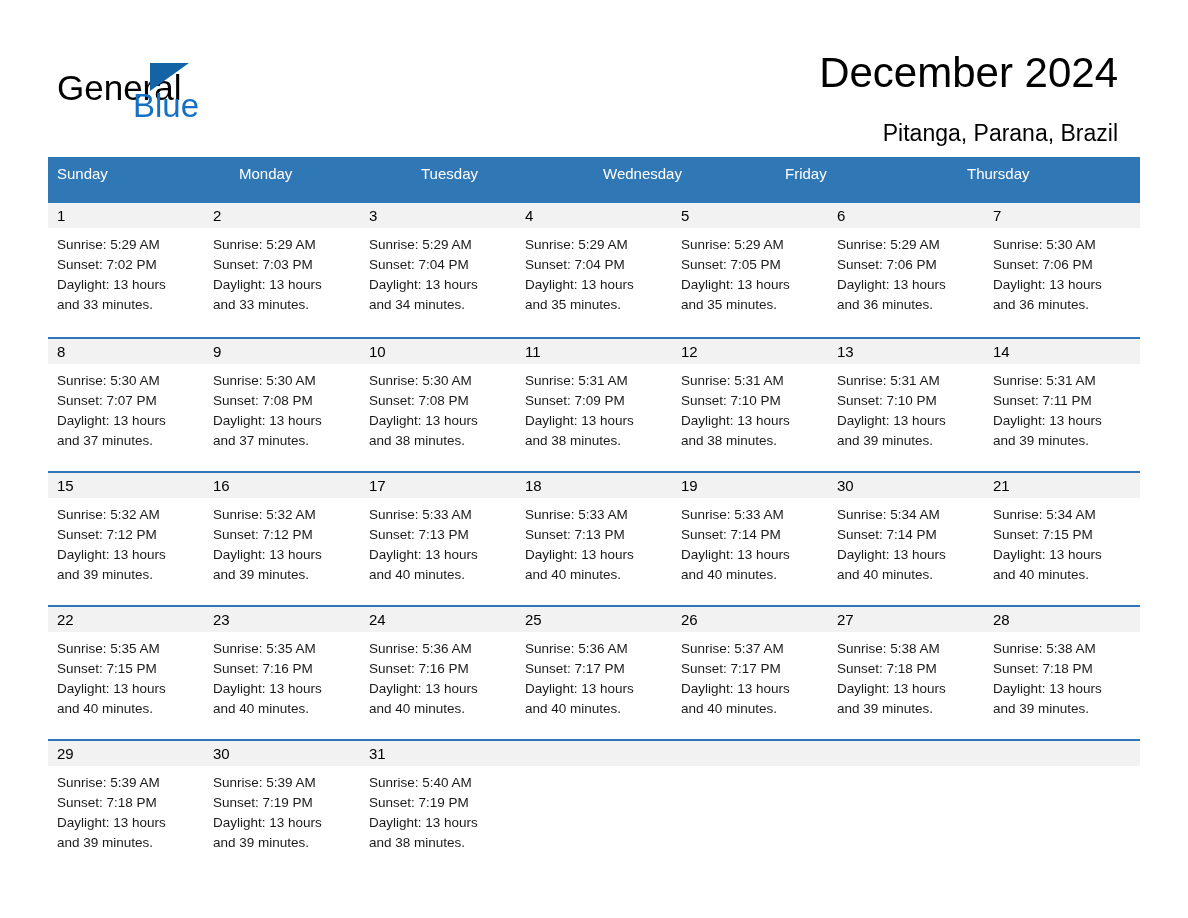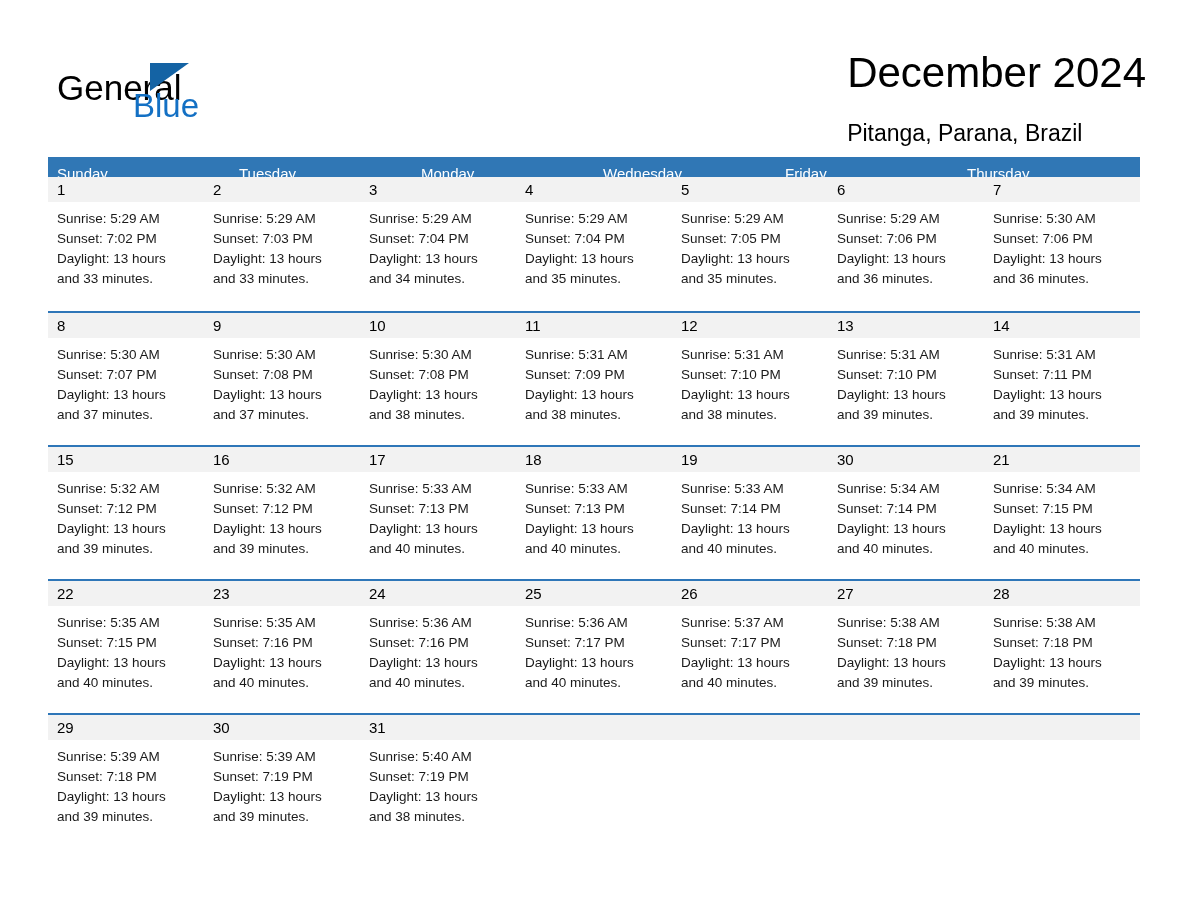--- a/index.html
+++ b/index.html
@@ -60,23 +60,23 @@
     left: 76px;
     top: 34px;
     font-size: 33px;
     line-height: 38px;
     color: #1370c4;
     font-weight: 400;
   }
 
   .title-block {
     position: absolute;
-    right: 42px;
+    right: 70px;
     top: 48px;
-    text-align: left;
+    text-align: right;
   }
   .month-title {
     font-size: 42px;
     line-height: 50px;
     font-weight: 400;
     color: #000000;
     white-space: nowrap;
   }
   .location {
     margin-top: 21px;
@@ -90,21 +90,21 @@
   
   .calendar {
     position: absolute;
     left: 48px;
     top: 157px;
     width: 1092px;
   }
   .weekday-row {
     display: flex;
     background: #3077b5;
-    height: 20px;
+    height: 46px;
   }
   .weekday-cell {
     flex: 1 1 0;
     color: #ffffff;
     font-size: 15px;
     line-height: 33px;
     padding-left: 9px;
     box-sizing: border-box;
     white-space: nowrap;
     overflow: hidden;
@@ -166,22 +166,22 @@
       <div class="month-title">December 2024</div>
       <div class="location">Pitanga, Parana, Brazil</div>
     </div>
 
   </div>
 
   <div class="calendar">
 
     <div class="weekday-row">
       <div class="weekday-cell">Sunday</div>
+      <div class="weekday-cell">Monday</div>
       <div class="weekday-cell">Tuesday</div>
-      <div class="weekday-cell">Monday</div>
       <div class="weekday-cell">Wednesday</div>
       <div class="weekday-cell">Friday</div>
       <div class="weekday-cell">Thursday</div>
     </div>
 
     <div class="week-row first">
       <div class="day-cell">
         <div class="day-number-strip">1</div>
         <div class="day-body">
           <div>Sunrise: 5:29 AM</div>

